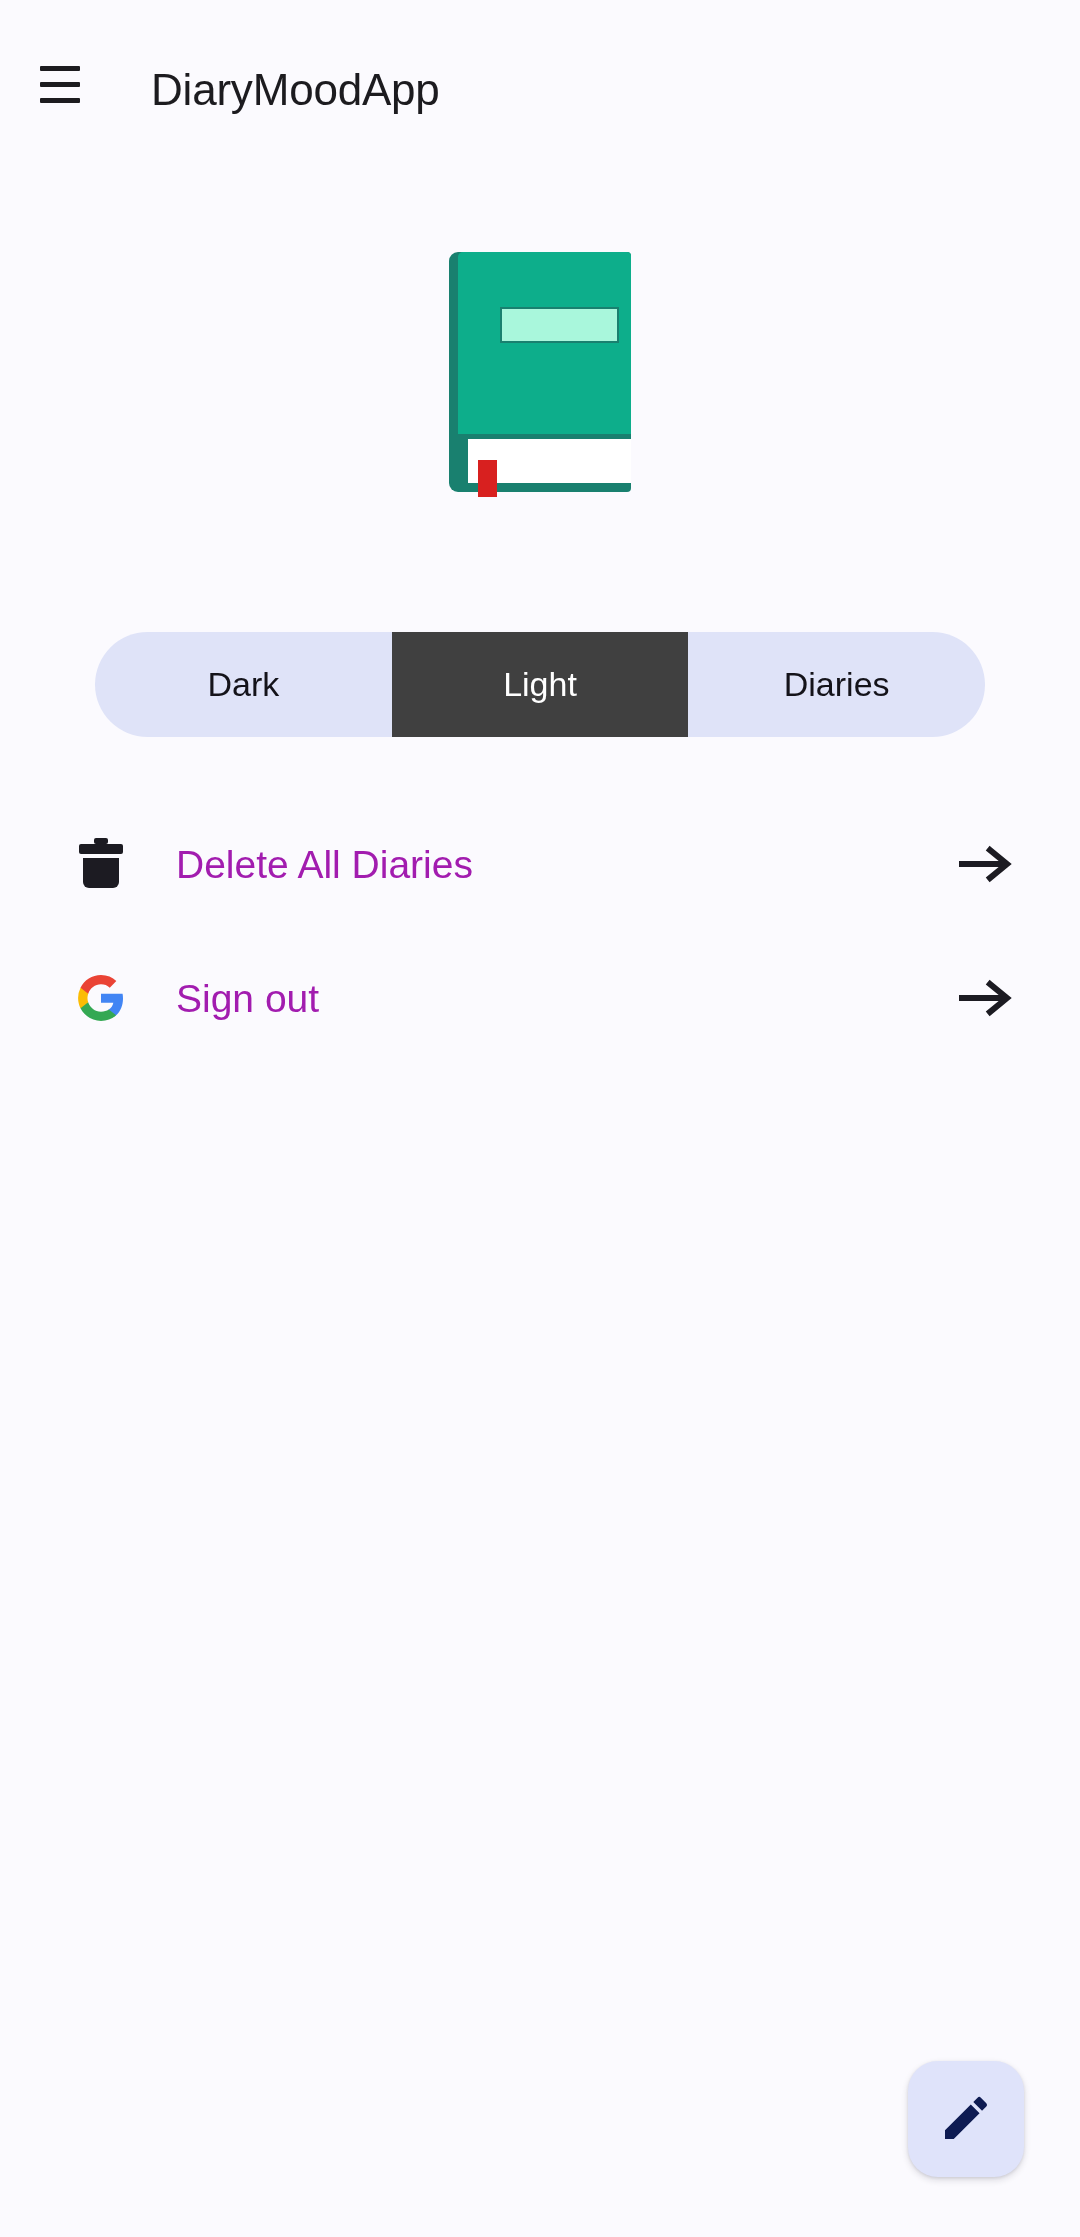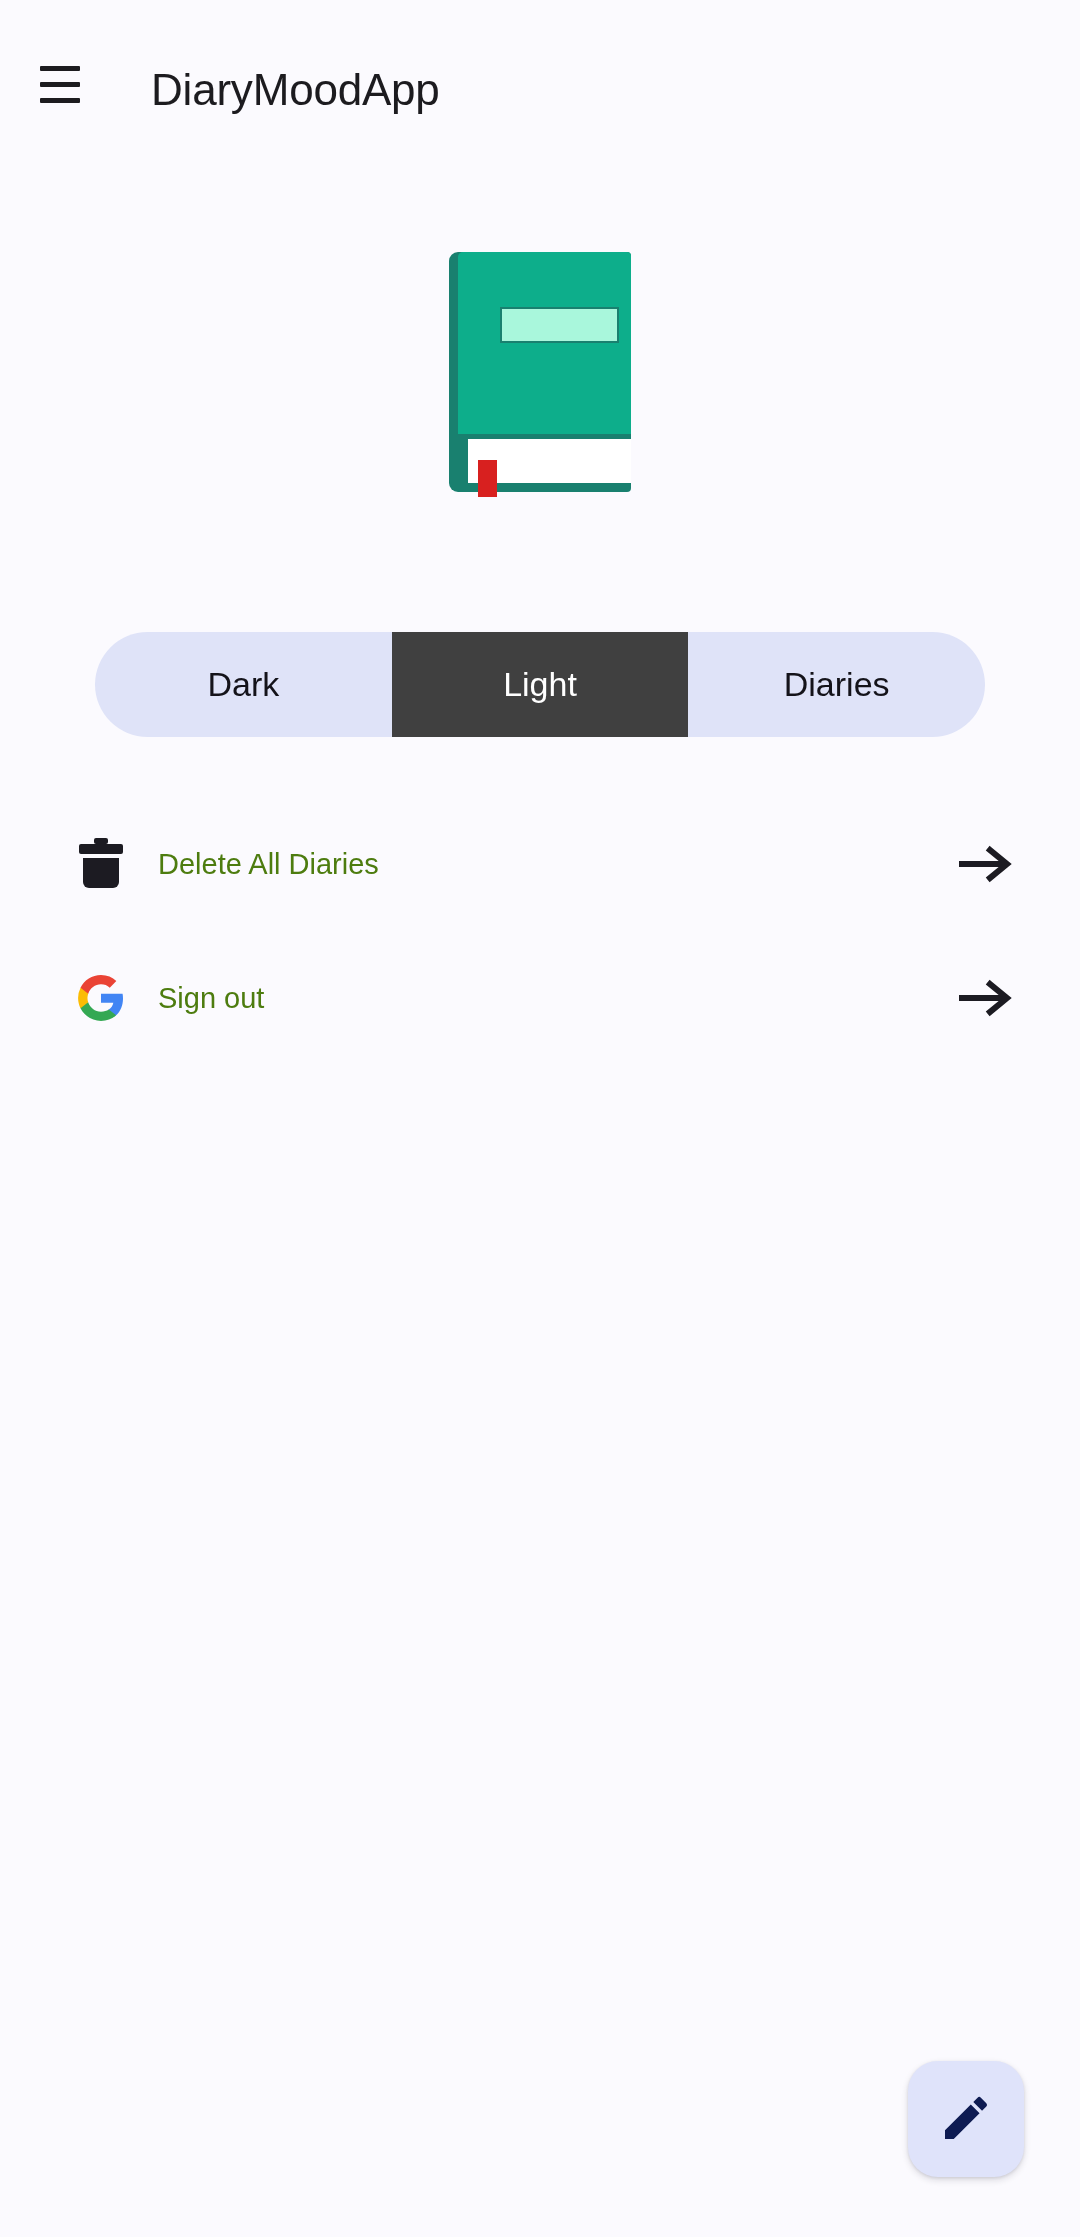--- a/index.html
+++ b/index.html
@@ -152,23 +152,23 @@
   }
   .action-icon {
     width: 58px;
     height: 58px;
     display: flex;
     align-items: center;
     justify-content: center;
     flex: 0 0 58px;
   }
   .action-label {
-    margin-left: 28px;
-    font-size: 29px;
-    color: #4d7c0f;
+    margin-left: 46px;
+    font-size: 39px;
+    color: #a21caf;
     flex: 1;
     line-height: 1;
   }
   .action-arrow {
     width: 56px;
     height: 56px;
     display: flex;
     align-items: center;
     justify-content: center;
     flex: 0 0 56px;

